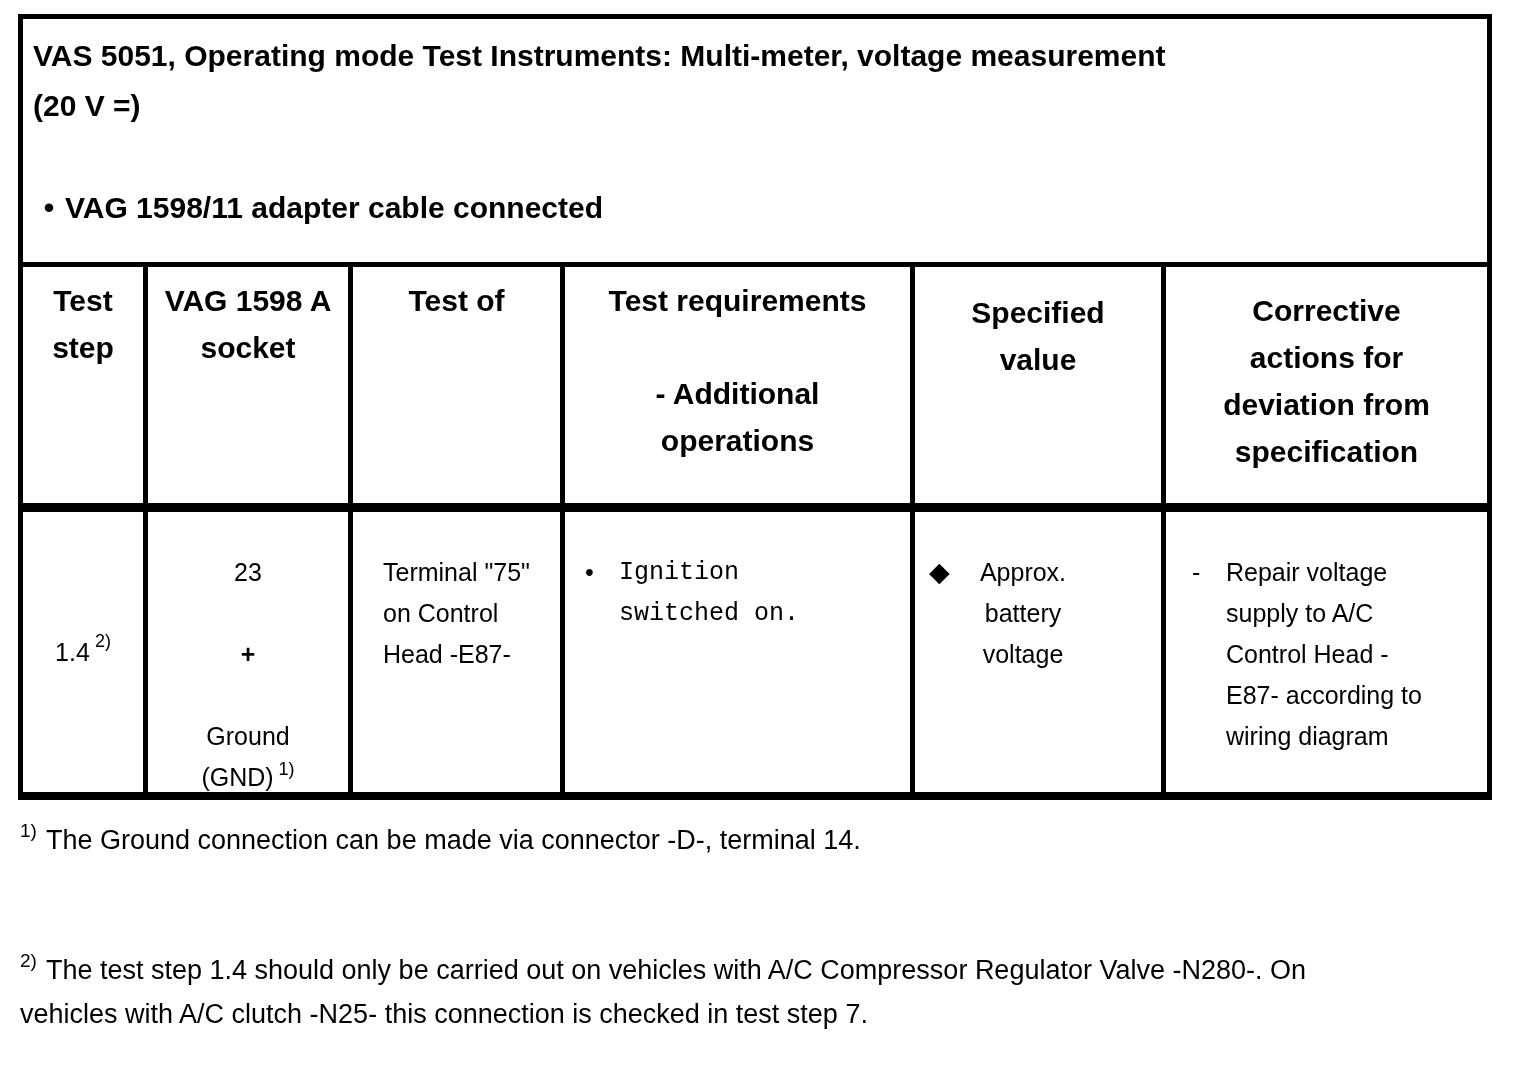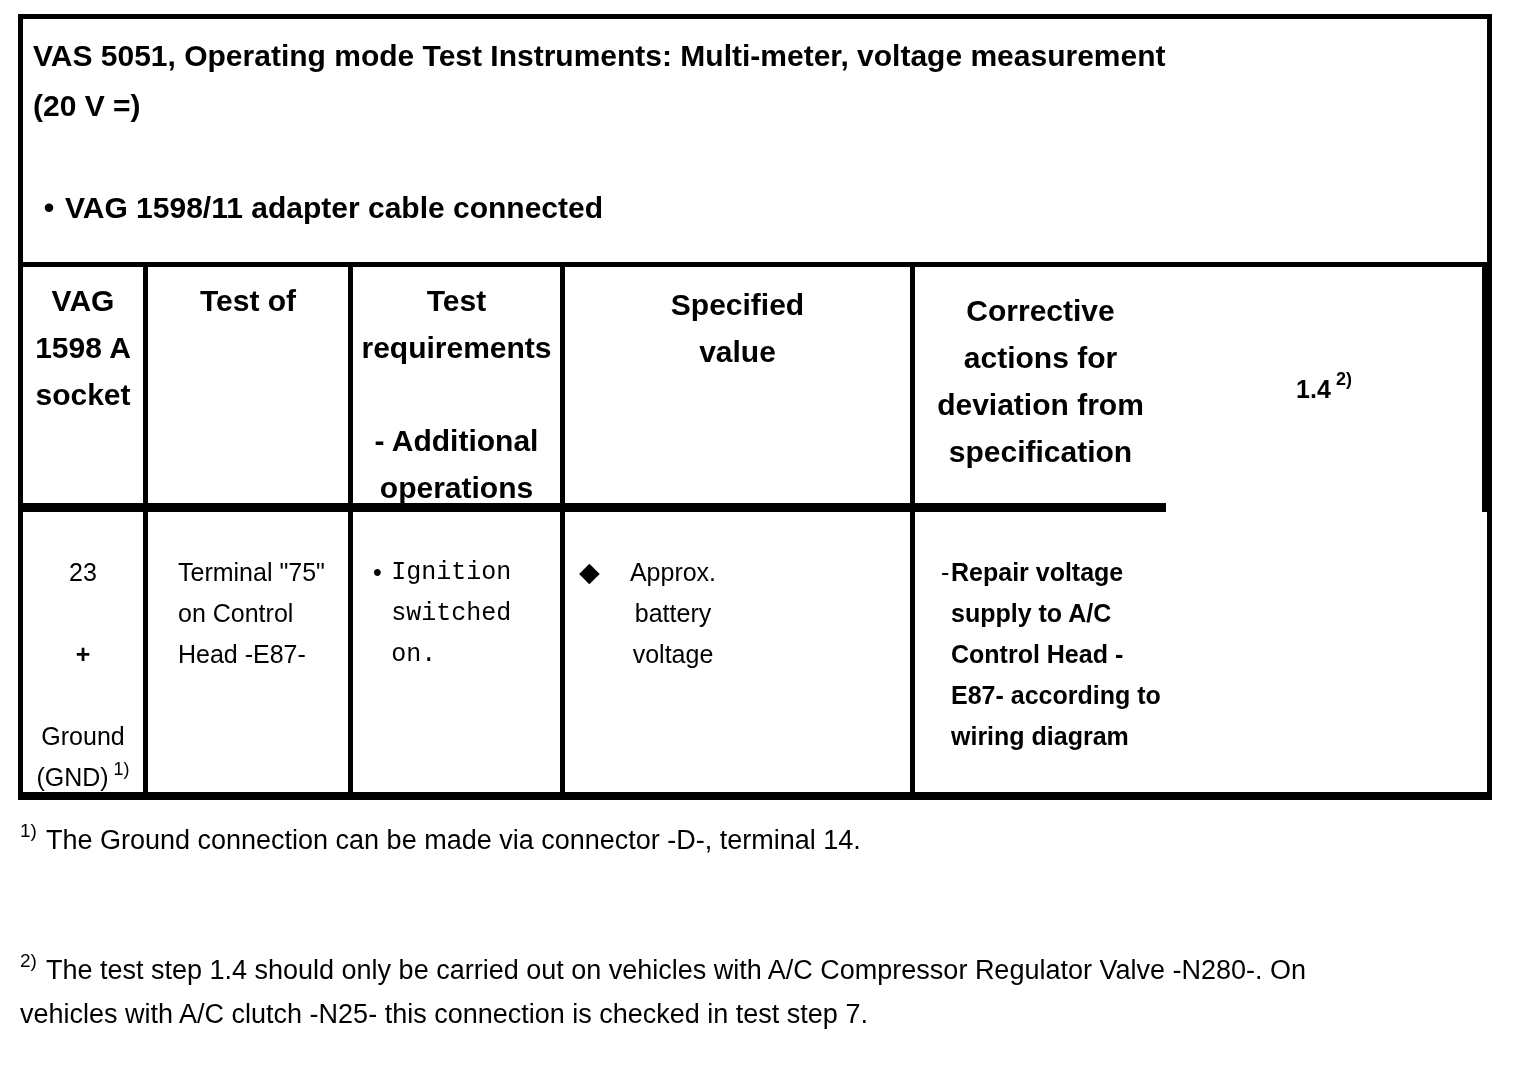--- a/index.html
+++ b/index.html
@@ -58,51 +58,51 @@
   .cell.last { border-right: none; }
   .th {
     border-bottom: 9px solid #000;
     font-size: 30px;
     font-weight: bold;
     line-height: 47px;
     text-align: center;
     padding-top: 10px;
   }
   .th .narrow-220 { max-width: 220px; margin: 10px auto; }
-  .th .narrow-180 { max-width: 180px; margin: 4px auto; }
+  .th .narrow-180 { max-width: 180px; margin: 12px auto; }
   .th .sub-ops { max-width: 235px; margin: 46px auto 4px auto; }
 
   .td {
     font-size: 25px;
     line-height: 41px;
     padding-top: 40px;
   }
   .td-step {
     display: flex;
     align-items: center;
     justify-content: center;
     padding-top: 0;
-    font-weight: bold;
+    font-weight: normal;
   }
   .td-socket { text-align: center; }
   .td-socket .skip { margin-top: 41px; }
   .td-socket .plus { font-weight: bold; }
   .td-testof { padding-left: 30px; }
   .td-testof .txt { max-width: 150px; }
 
   .bullet-line { display: flex; align-items: flex-start; }
   .td-req     { padding-left: 20px; }
   .td-req .blt { width: 34px; font-size: 25px; }
   .td-req .txt { max-width: 205px; font-family: Liberation Mono, monospace; }
   .td-spec    { padding-left: 14px; }
   .td-spec .blt { width: 40px; font-size: 27px; }
   .td-spec .txt { max-width: 108px; text-align: center; }
   .td-corr    { padding-left: 26px; }
   .td-corr .blt { width: 34px; }
-  .td-corr .txt { max-width: 215px; font-weight: bold; }
+  .td-corr .txt { max-width: 215px; }
 
   .sup {
     font-size: 18px;
     line-height: 0;
     position: relative;
     top: -11px;
     margin-left: 5px;
   }
 
   
@@ -132,20 +132,23 @@
     <div class="doc-title">VAS 5051, Operating mode Test Instruments: Multi-meter, voltage measurement (20 V =)</div>
     <div class="adapter-line">
       <span class="blt-dot">•</span>
       <span>VAG 1598/11 adapter cable connected</span>
     </div>
   </div>
 
   <div class="test-table">
 
     <div class="cell th">
+      <div>Test step</div>
+    </div>
+    <div class="cell th">
       <div>VAG 1598 A socket</div>
     </div>
     <div class="cell th">
       <div>Test of</div>
     </div>
     <div class="cell th">
       <div>Test requirements</div>
       <div class="sub-ops">- Additional operations</div>
     </div>
     <div class="cell th">

